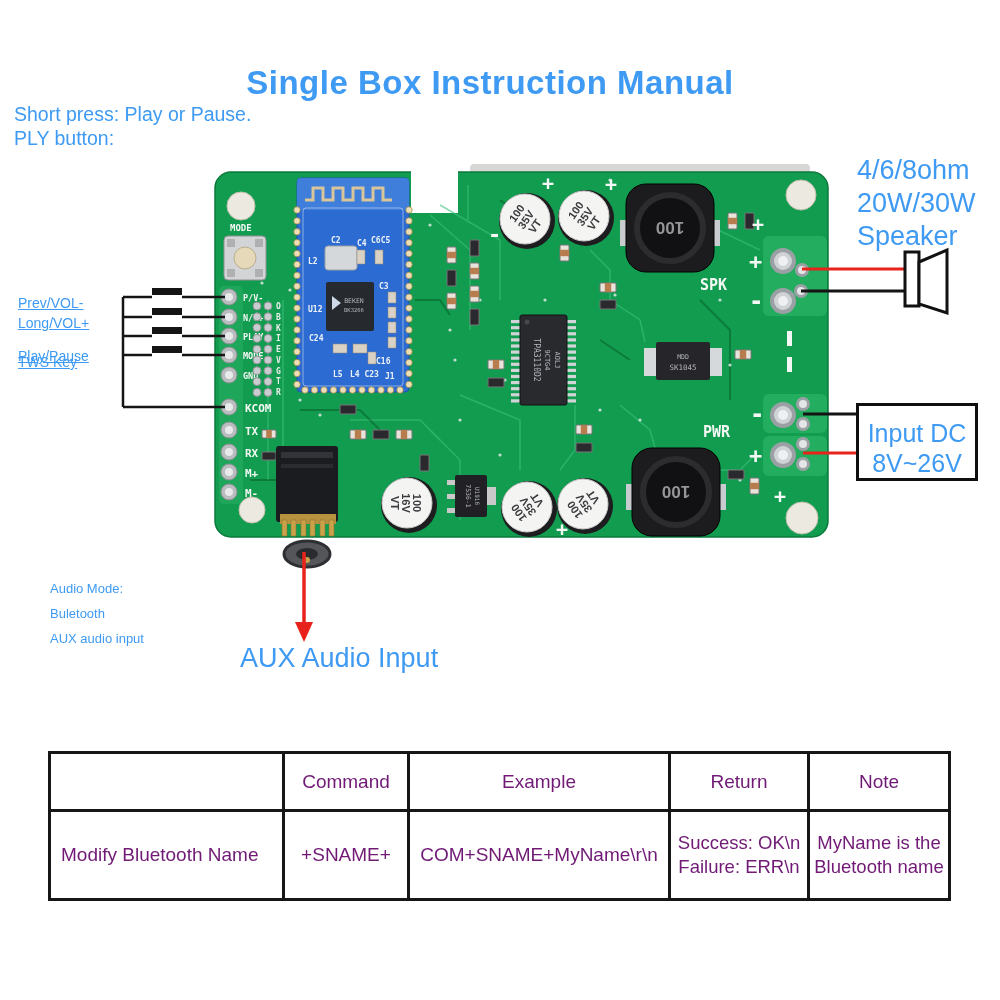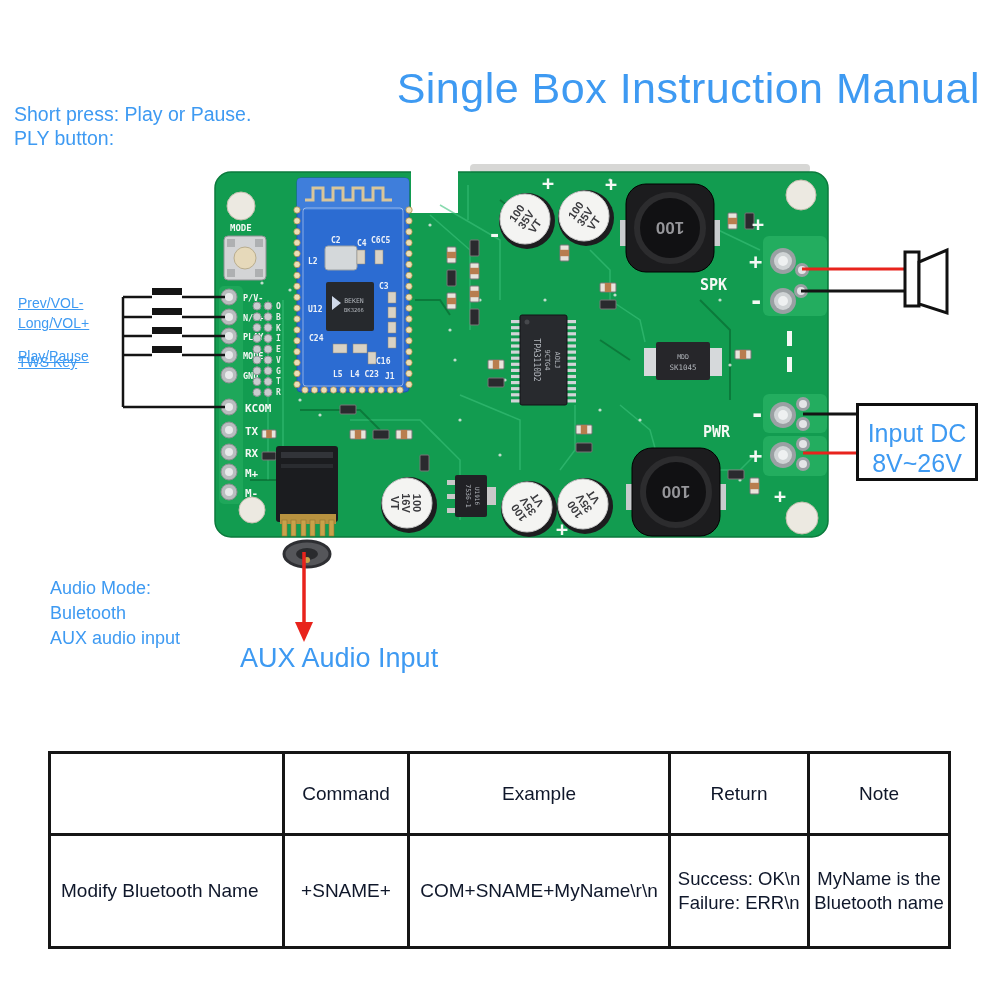--- a/index.html
+++ b/index.html
@@ -1,31 +1,31 @@
 <!DOCTYPE html>
 <html><head>
 <meta charset="utf-8">
 <style>
   html,body{margin:0;padding:0;background:#fff;}
   #canvas{position:relative;width:1000px;height:1000px;background:#ffffff;overflow:hidden;
           font-family:"Liberation Sans", sans-serif;}
   .blue{color:#3E9AF2;}
   .abs{position:absolute;}
-  #title{top:64px;left:0;width:980px;text-align:right;font-size:43px;letter-spacing:.5px;}
+  #title{top:64px;left:0;width:980px;text-align:center;font-size:33px;letter-spacing:.5px;font-weight:bold;}
   .note-block{font-size:19.5px;line-height:24px;}
   #ply-note{left:14px;top:102px;}
   .key-label{left:18px;font-size:14px;line-height:20px;white-space:nowrap;text-decoration:underline;}
   #speaker-text{left:857px;top:154px;font-size:27px;line-height:33px;}
-  #audio-mode{left:50px;top:576px;font-size:18px;line-height:25px;}
+  #audio-mode{left:50px;top:576px;font-size:13px;line-height:25px;}
   #aux-label{left:240px;top:643px;font-size:27px;}
   #input-dc-box{left:856px;top:403px;width:116px;height:60px;border:3px solid #0f0f0f;
                 background:#fff;text-align:center;font-size:25px;line-height:30px;padding-top:12px;}
   #cmd-table{position:absolute;left:48px;top:751px;border-collapse:collapse;table-layout:fixed;width:900px;}
-  #cmd-table td{border:3px solid #161616;color:#0f172a;font-size:19px;text-align:center;
-                vertical-align:middle;padding:16px 4px;overflow:hidden;}
+  #cmd-table td{border:3px solid #161616;color:#701a75;font-size:19px;text-align:center;
+                vertical-align:middle;padding:4px 4px;overflow:hidden;}
   #cmd-table tr.hdr td{height:47px;}
   #cmd-table tr.data td{height:78px;}
   #cmd-table td.lft{text-align:left;padding-left:10px;}
   .twoline{font-size:18.5px;line-height:24px;text-align:center;display:inline-block;}
   svg text{font-family:"DejaVu Sans Mono", monospace;}
   .silk{fill:#f4f8f4;font-weight:bold;}
   .cap-txt{font-family:"Liberation Sans",sans-serif;fill:#3a3a3e;font-size:11px;font-weight:bold;text-anchor:middle;}
   .ind-txt{font-family:"Liberation Sans",sans-serif;fill:#96969a;font-size:17px;font-weight:bold;text-anchor:middle;}
   .chip-txt{fill:#b3b7bd;text-anchor:middle;}
   .mod-lbl{fill:#eef2f8;font-size:8px;font-weight:bold;}
@@ -550,20 +550,25 @@
   <div id="ply-note" class="abs blue note-block">
     <div>Short press: Play or Pause.</div>
     <div>PLY button:</div>
   </div>
 
   <div class="abs blue key-label" style="top:293px">Prev/VOL-</div>
   <div class="abs blue key-label" style="top:313px">Long/VOL+</div>
   <div class="abs blue key-label" style="top:346px">Play/Pause</div>
   <div class="abs blue key-label" style="top:352px">TWS Key</div>
 
+  <div id="speaker-text" class="abs blue">
+    <div>4/6/8ohm</div>
+    <div>20W/30W</div>
+    <div>Speaker</div>
+  </div>
 
   <div id="input-dc-box" class="abs blue">
     <div>Input DC</div>
     <div>8V~26V</div>
   </div>
 
   <div id="audio-mode" class="abs blue">
     <div>Audio Mode:</div>
     <div>Buletooth</div>
     <div>AUX audio input</div>

